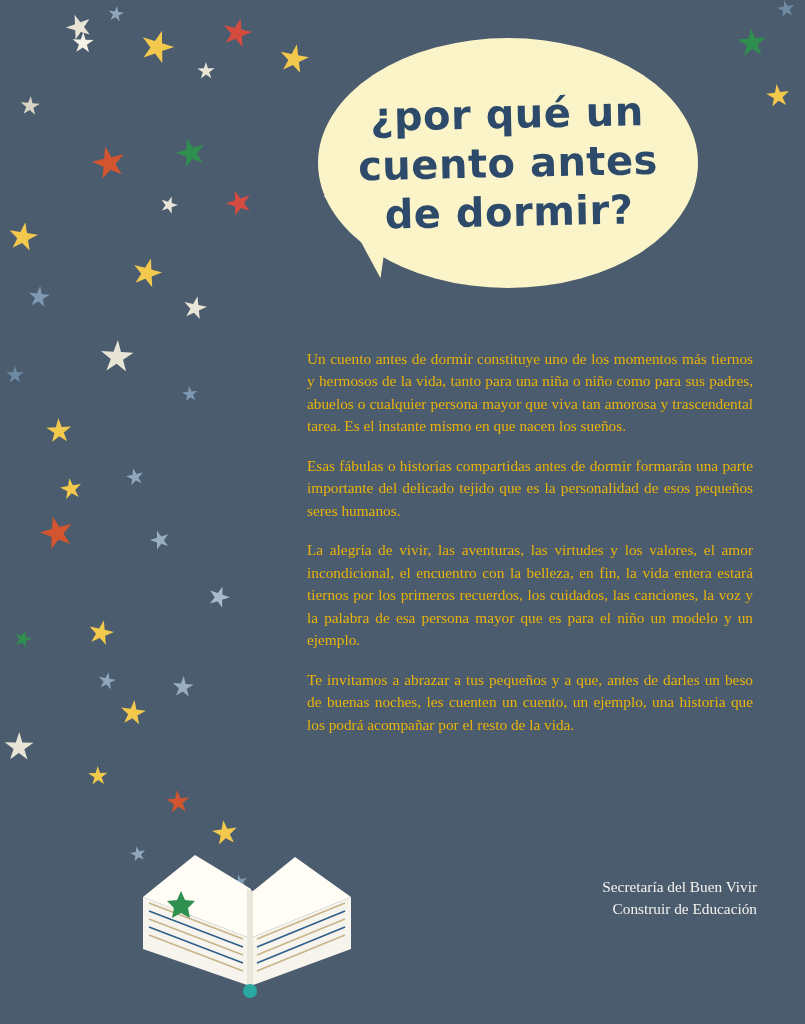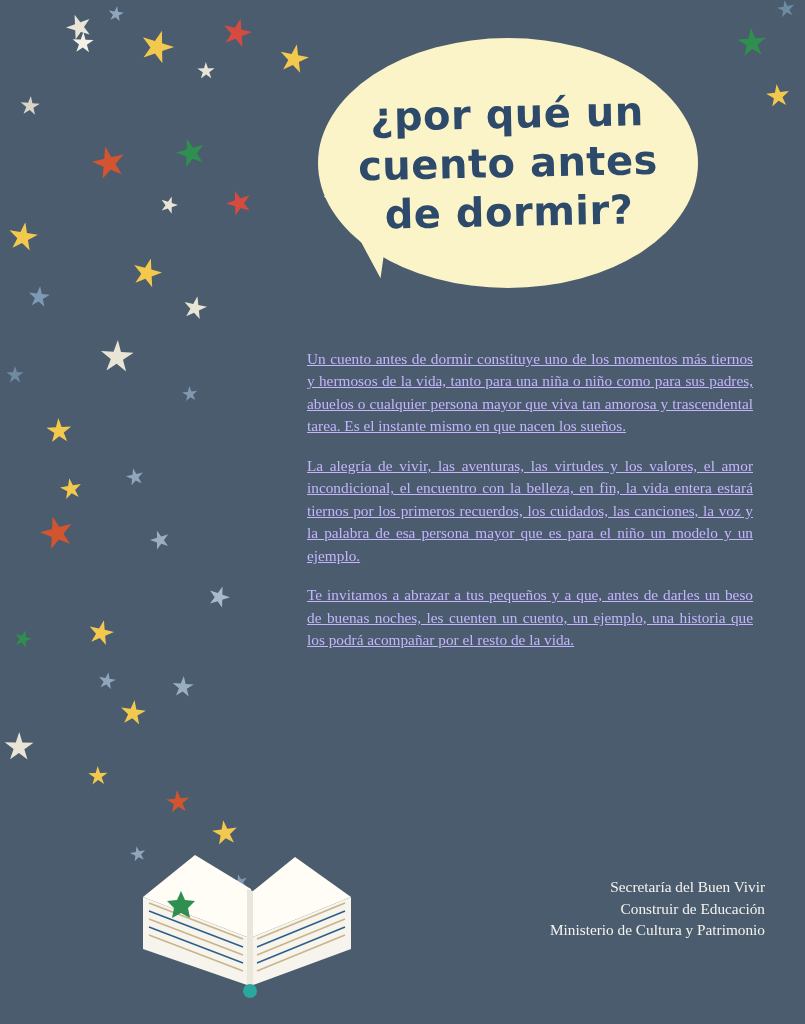--- a/index.html
+++ b/index.html
@@ -64,37 +64,36 @@
   .bubble-title .l1 { display: block; }
   .bubble-title .l2 { display: block; }
   .bubble-title .l3 { display: block; }
 
   
   .body-copy {
     position: absolute;
     left: 307px;
     top: 348px;
     width: 446px;
-    color: #c4b5fd;
+    color: #eab308;
     font-family: "Liberation Serif", serif;
     font-size: 15.3px;
     line-height: 1.47;
     text-align: justify;
     z-index: 6;
-    text-decoration: underline;
   }
   .body-copy p {
     margin: 0 0 17px 0;
   }
   .body-copy p:last-child { margin-bottom: 0; }
 
   
   .signature {
     position: absolute;
-    right: 40px;
+    right: 48px;
     top: 876px;
     width: 420px;
     text-align: right;
     color: #f4f3ef;
     font-family: "Liberation Serif", serif;
     font-size: 15.3px;
     line-height: 1.42;
     z-index: 6;
   }
   .signature span { display: block; }
@@ -161,28 +160,28 @@
   <div class="bubble">
     <div class="bubble-title">
       <span class="l1">¿por qué un</span>
       <span class="l2">cuento antes</span>
       <span class="l3">de dormir?</span>
     </div>
   </div>
 
   <div class="body-copy">
     <p>Un cuento antes de dormir constituye uno de los momentos más tiernos y hermosos de la vida, tanto para una niña o niño como para sus padres, abuelos o cualquier persona mayor que viva tan amorosa y trascendental tarea. Es el instante mismo en que nacen los sueños.</p>
+    <p>Esas fábulas o historias compartidas antes de dormir formarán una parte importante del delicado tejido que es la personalidad de esos pequeños seres humanos.</p>
     <p>La alegría de vivir, las aventuras, las virtudes y los valores, el amor incondicional, el encuentro con la belleza, en fin, la vida entera estará tiernos por los primeros recuerdos, los cuidados, las canciones, la voz y la palabra de esa persona mayor que es para el niño un modelo y un ejemplo.</p>
     <p>Te invitamos a abrazar a tus pequeños y a que, antes de darles un beso de buenas noches, les cuenten un cuento, un ejemplo, una historia que los podrá acompañar por el resto de la vida.</p>
   </div>
 
   <div class="signature">
     <span>Secretaría del Buen Vivir</span>
     <span>Construir de Educación</span>
-    <span>Ministerio de Cultura y Patrimonio</span>
   </div>
 
   <div class="book">
     <svg viewBox="0 0 235 155" width="235" height="155" xmlns="http://www.w3.org/2000/svg">
 
       <path d="M8 52 L112 92 L112 140 L8 104 Z" fill="#f6f4ec"></path>
       <path d="M14 58 L108 94" stroke="#c9b48a" stroke-width="1.6" fill="none"></path>
       <path d="M14 66 L108 102" stroke="#2e5f8a" stroke-width="1.6" fill="none"></path>
       <path d="M14 74 L108 110" stroke="#c9b48a" stroke-width="1.6" fill="none"></path>
       <path d="M14 82 L108 118" stroke="#2e5f8a" stroke-width="1.6" fill="none"></path>

